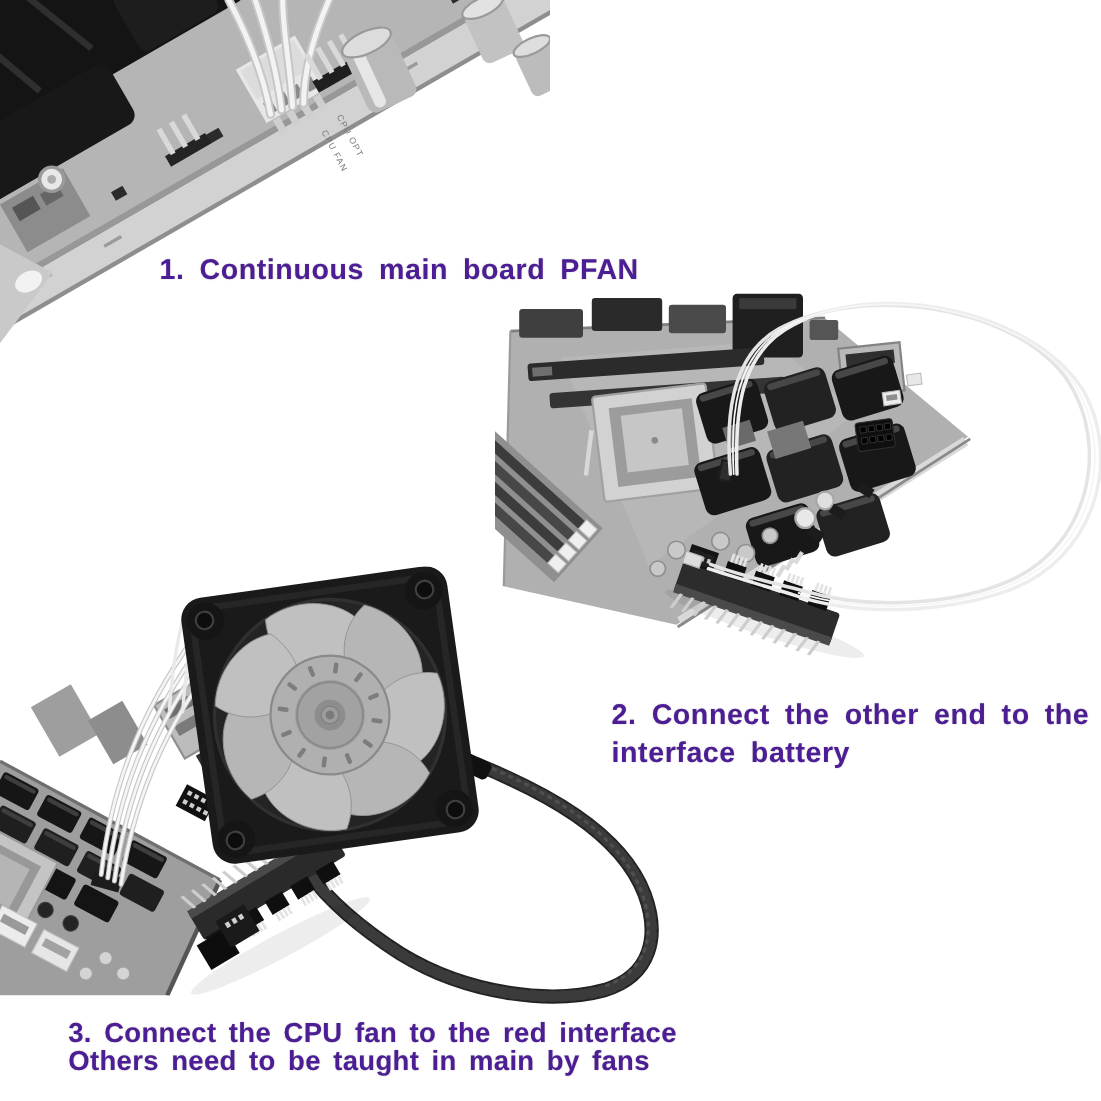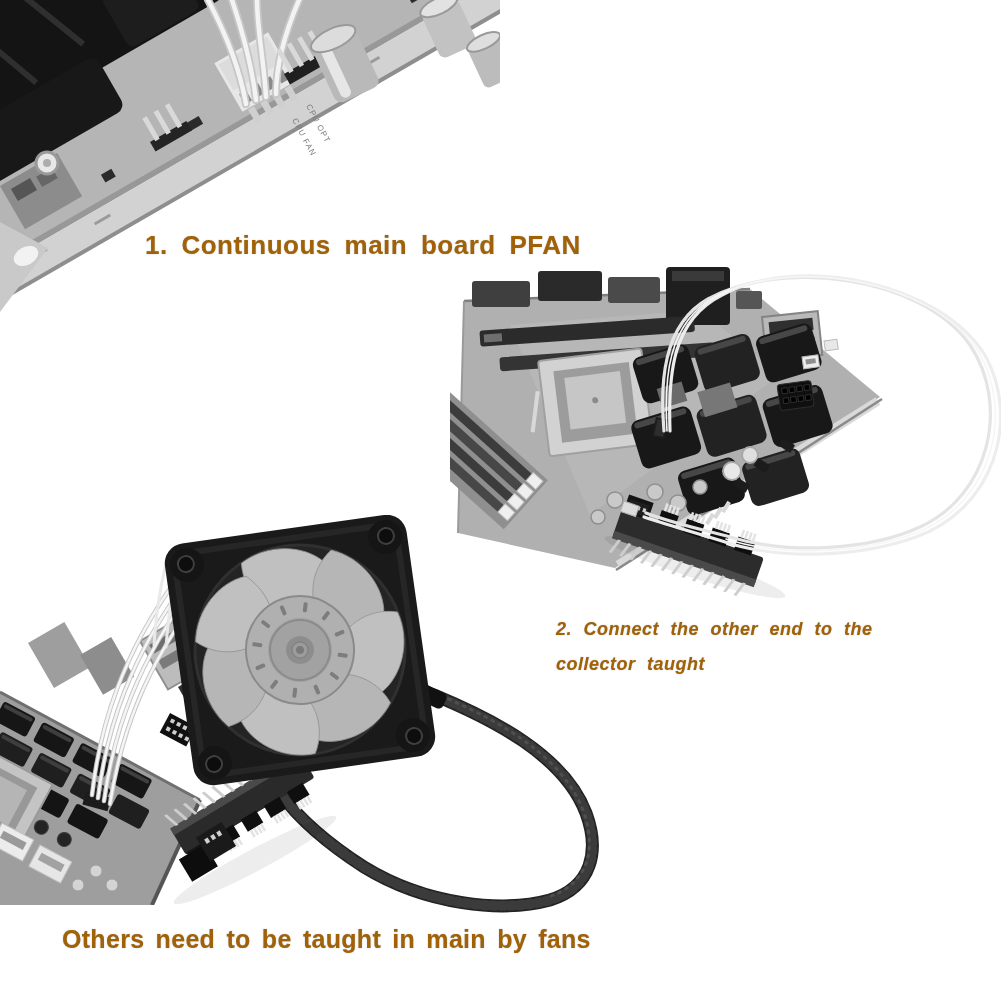--- a/index.html
+++ b/index.html
@@ -3,26 +3,26 @@
 <meta charset="utf-8">
 <style>
   html,body{margin:0;padding:0;background:#ffffff;}
   .canvas{
     position:relative;width:1001px;height:1001px;background:#ffffff;
     overflow:hidden;font-family:"Liberation Sans",sans-serif;
   }
   .photo{position:absolute;}
   .photo svg{display:block;}
   .caption{
-    position:absolute;font-weight:700;color:#a16207;white-space:nowrap;
+    position:absolute;font-weight:700;color:#4c1d95;white-space:nowrap;
     text-shadow:0 0 1px rgba(90,90,90,.35), 0 0 2px rgba(120,120,120,.18);
     z-index:10;
   }
   .caption-step1{left:145px;top:230px;font-size:26px;word-spacing:6px;letter-spacing:.5px;}
-  .caption-step2{left:556px;top:612px;font-size:18px;line-height:35px;word-spacing:6px;letter-spacing:.5px;font-style:italic;}
+  .caption-step2{left:556px;top:632px;font-size:26px;line-height:35px;word-spacing:6px;letter-spacing:.5px;}
   .caption-step3{left:62px;top:926px;font-size:25px;line-height:26px;word-spacing:4px;letter-spacing:.3px;}
   .sk{font-size:8px;fill:#7d7d7d;letter-spacing:1px;}
 </style>
 </head>
 <body>
 
 <div class="canvas">
 
   <figure class="photo" style="left:0;top:0;margin:0">
     <svg width="500" height="312" viewBox="0 0 500 312">
@@ -608,20 +608,21 @@
       </g>
     </svg>
   </figure>
 
   <div class="caption caption-step1">
     <span>1. Continuous main board PFAN</span>
   </div>
 
   <div class="caption caption-step2">
     <div>2. Connect the other end to the</div>
-    <div>collector taught</div>
+    <div>interface battery</div>
   </div>
 
   <div class="caption caption-step3">
+    <div>3. Connect the CPU fan to the red interface</div>
     <div>Others need to be taught in main by fans</div>
   </div>
 
 </div>
 
 </body></html>

